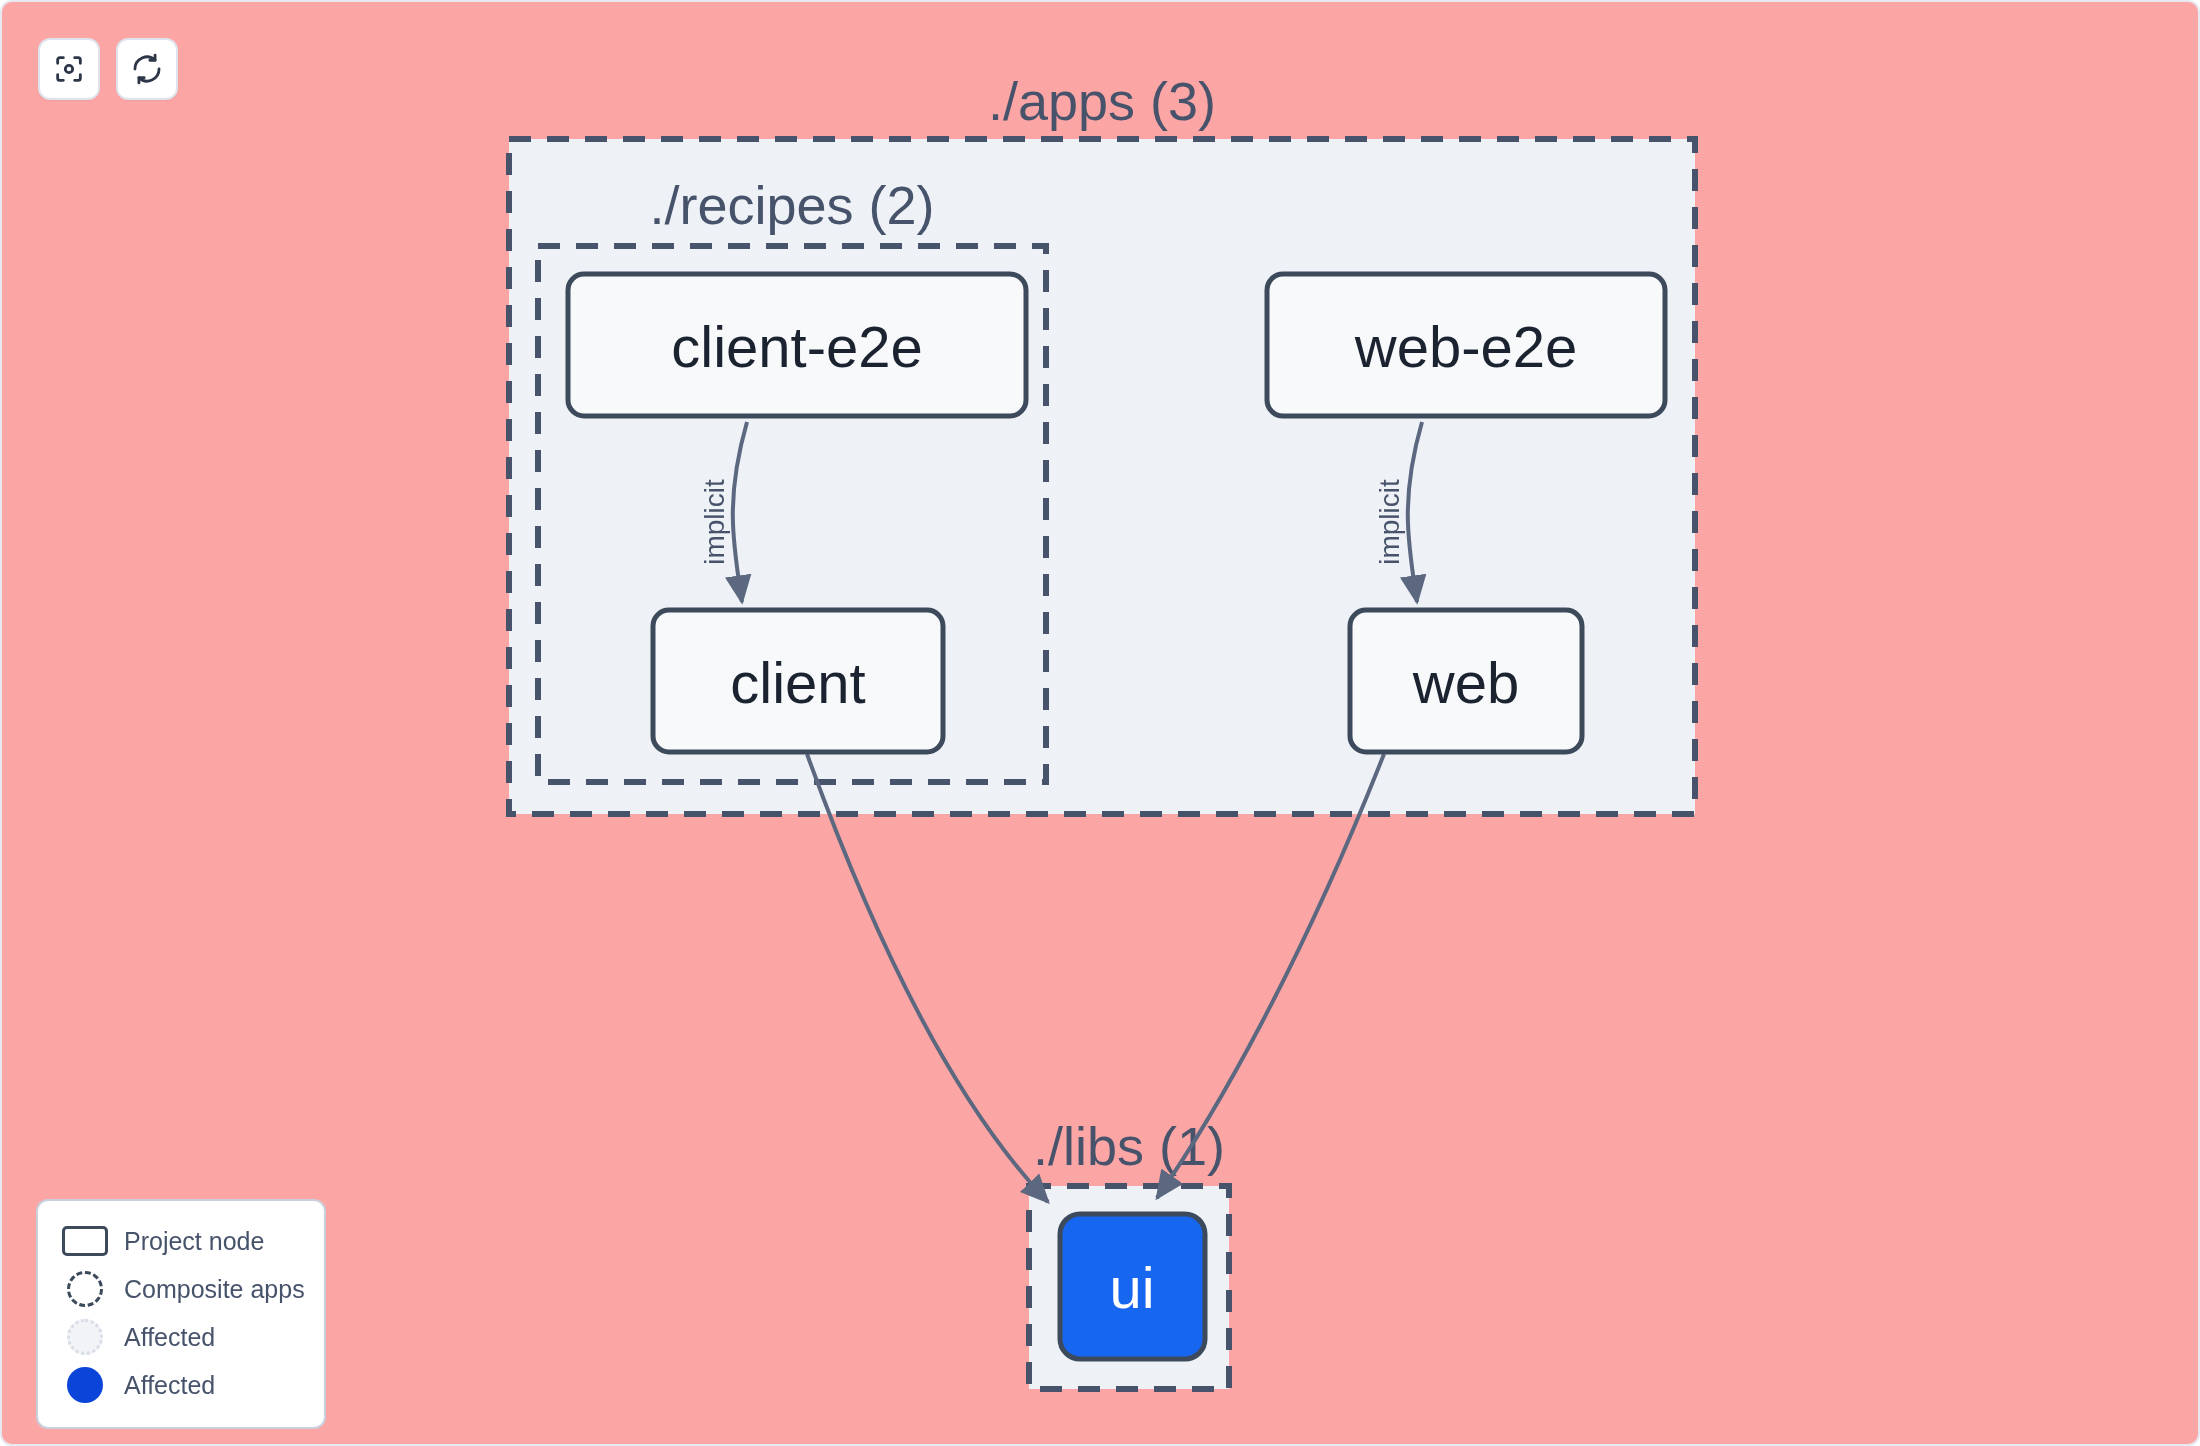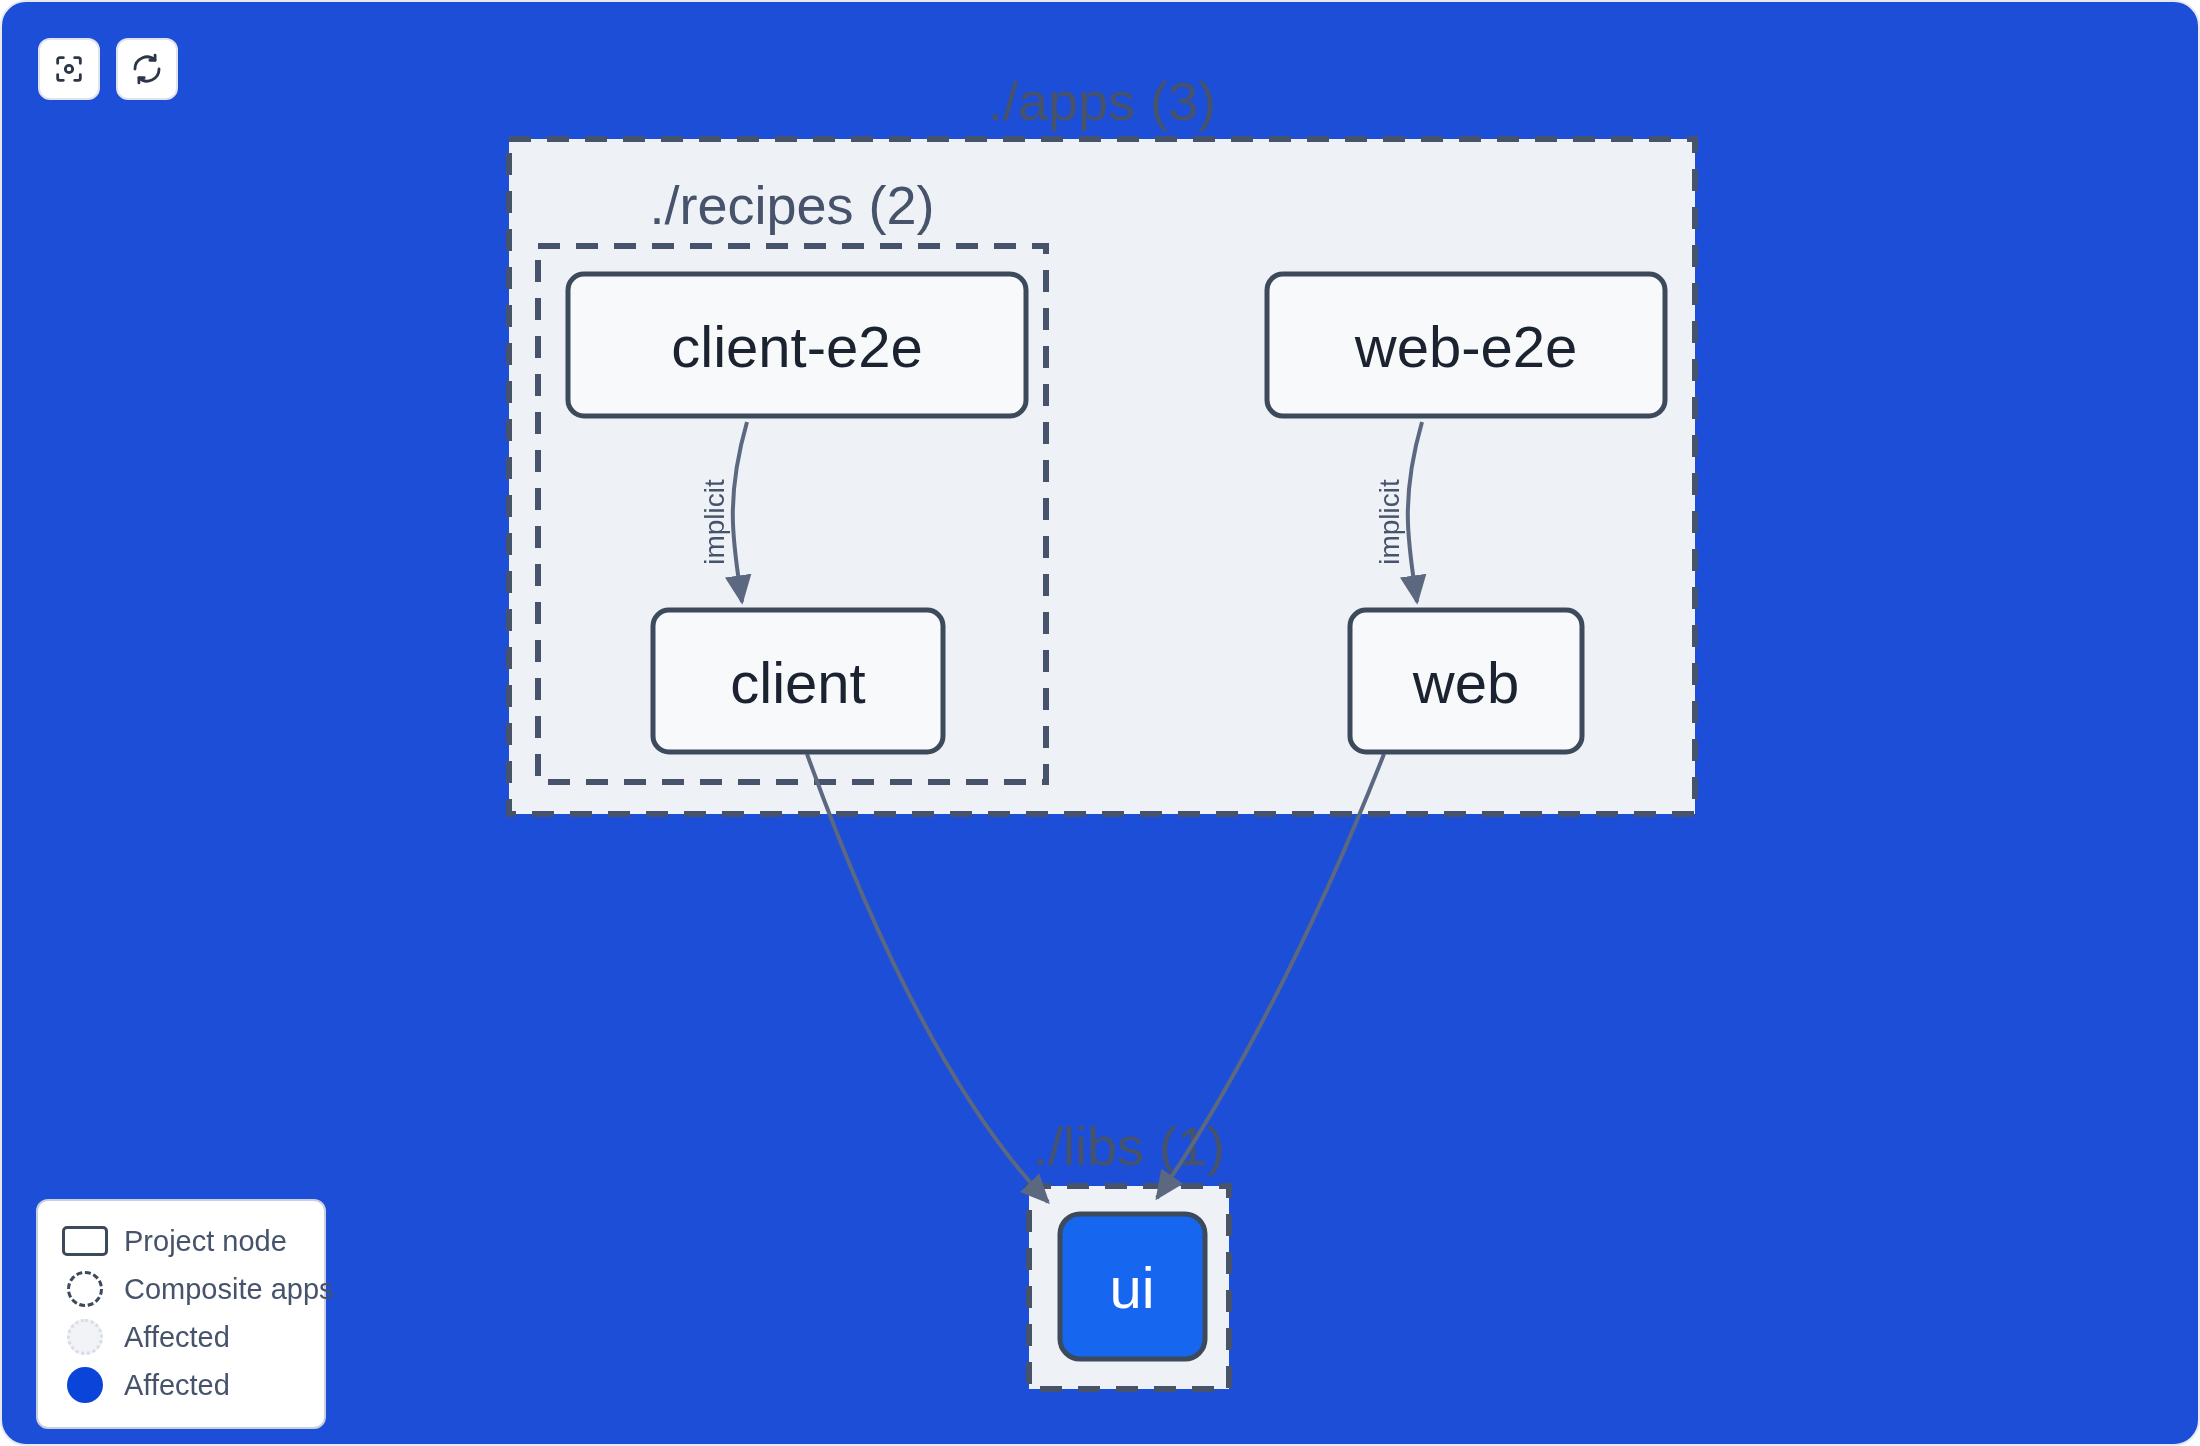--- a/index.html
+++ b/index.html
@@ -8,23 +8,23 @@
     background: #ffffff;
   }
   body {
     font-family: "Liberation Sans", sans-serif;
   }
 
   #canvas {
     position: relative;
     width: 2200px;
     height: 1446px;
-    background: #1d4ed8;
+    background: #fca5a5;
     border: 2px solid #e6e9f0;
-    border-radius: 26px;
+    border-radius: 12px;
     box-sizing: border-box;
     overflow: hidden;
   }
 
   
   .toolbar {
     position: absolute;
     left: 36px;
     top: 36px;
     display: flex;
@@ -95,21 +95,21 @@
     height: 48px;
   }
   .legend-swatch {
     width: 54px;
     flex: 0 0 54px;
     display: flex;
     align-items: center;
     justify-content: center;
   }
   .legend-text {
-    font-size: 29px;
+    font-size: 25px;
     color: #46536b;
     margin-left: 12px;
     white-space: nowrap;
   }
   .sw-rect {
     width: 46px;
     height: 30px;
     border: 3px solid #3c4a5c;
     border-radius: 5px;
     background: #ffffff;

